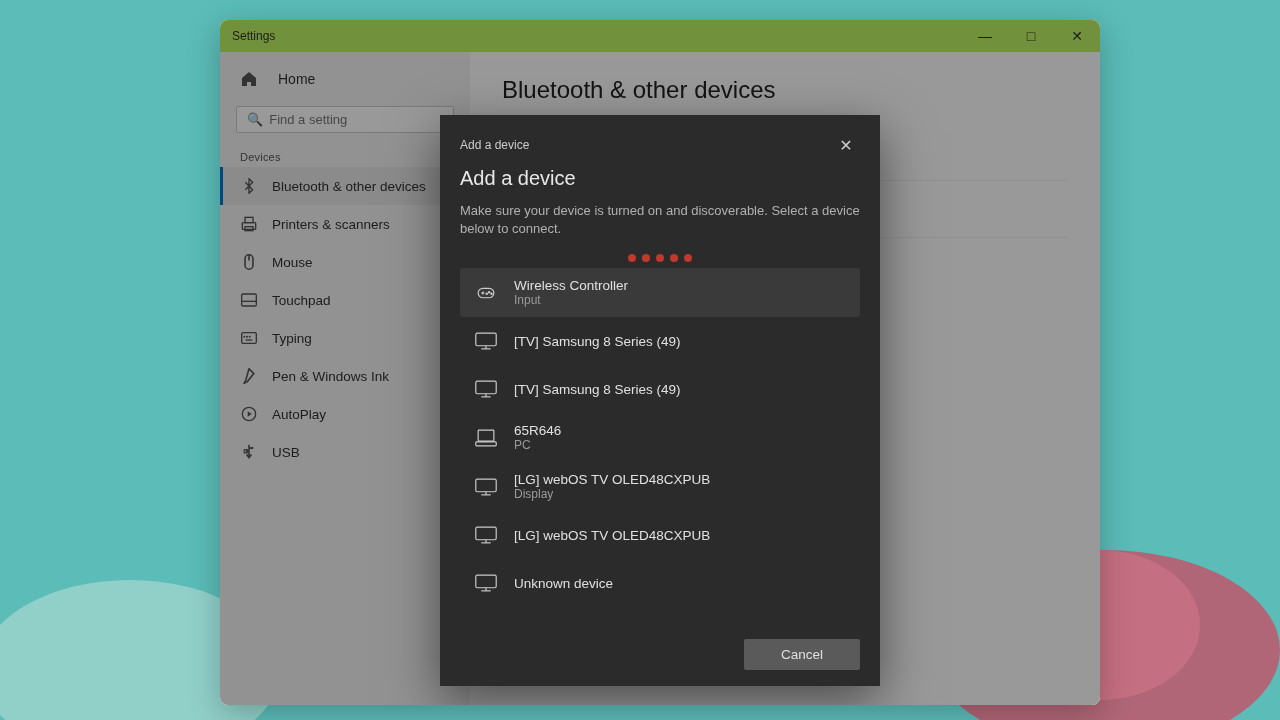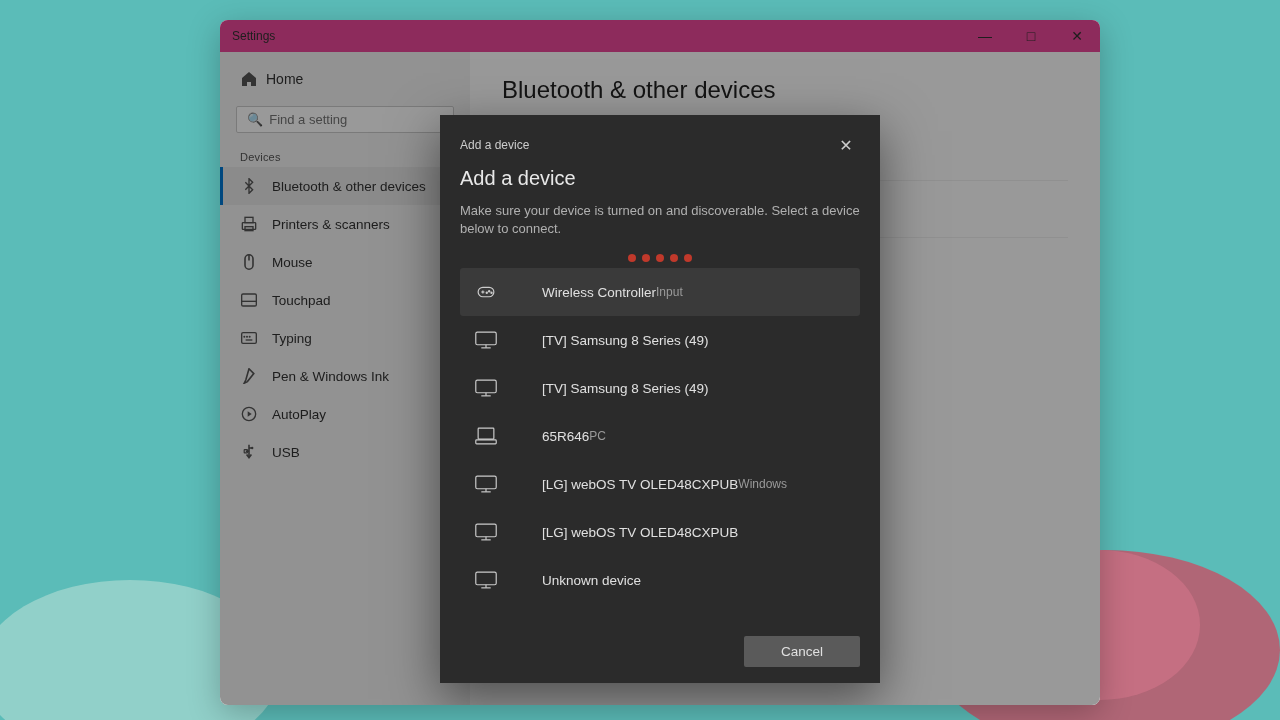--- a/index.html
+++ b/index.html
@@ -52,21 +52,21 @@
       height: 685px;
       background: #f3f3f3;
       border-radius: 8px;
       box-shadow: 0 8px 32px rgba(0,0,0,0.25);
       overflow: hidden;
       display: flex;
       flex-direction: column;
     }
     .title-bar {
       height: 32px;
-      background: #ec4899;
+      background: #bef264;
       display: flex;
       align-items: center;
       justify-content: space-between;
       padding: 0 0 0 12px;
       flex-shrink: 0;
     }
     .title-bar-text {
       font-size: 12px;
       color: #333;
     }
@@ -101,21 +101,21 @@
       flex-shrink: 0;
       padding: 8px 0;
       display: flex;
       flex-direction: column;
     }
     .sidebar-home {
       display: flex;
       align-items: center;
       padding: 10px 20px;
       cursor: pointer;
-      gap: 8px;
+      gap: 20px;
       font-size: 14px;
       color: #333;
     }
     .search-box {
       margin: 8px 16px 12px 16px;
       border: 1px solid #ccc;
       background: white;
       display: flex;
       align-items: center;
       padding: 5px 10px;
@@ -280,22 +280,21 @@
       padding: 10px 12px;
       border-radius: 3px;
       cursor: pointer;
       font-size: 13.5px;
     }
     .device-option.selected {
       background: #3a3a3a;
     }
     .device-option-info {
       display: flex;
-      flex-direction: row;
-      margin-left: 28px;
+      flex-direction: column;
     }
     .device-option-name {
       font-size: 13.5px;
       color: #e0e0e0;
     }
     .device-option-type {
       font-size: 12px;
       color: #9a9a9a;
     }
     .modal-icon {
@@ -558,21 +557,21 @@
         <div class="device-option">
           <div class="modal-icon">
             <svg width="22" height="18" viewBox="0 0 28 22" fill="none" stroke="#ccc" stroke-width="1.5">
               <rect x="1" y="1" width="26" height="16" rx="2"></rect>
               <line x1="8" y1="21" x2="20" y2="21"></line>
               <line x1="14" y1="17" x2="14" y2="21"></line>
             </svg>
           </div>
           <div class="device-option-info">
             <span class="device-option-name">[LG] webOS TV OLED48CXPUB</span>
-            <span class="device-option-type">Windows</span>
+            <span class="device-option-type">Display</span>
           </div>
         </div>
 
         <div class="device-option">
           <div class="modal-icon">
             <svg width="22" height="18" viewBox="0 0 28 22" fill="none" stroke="#ccc" stroke-width="1.5">
               <rect x="1" y="1" width="26" height="16" rx="2"></rect>
               <line x1="8" y1="21" x2="20" y2="21"></line>
               <line x1="14" y1="17" x2="14" y2="21"></line>
             </svg>

